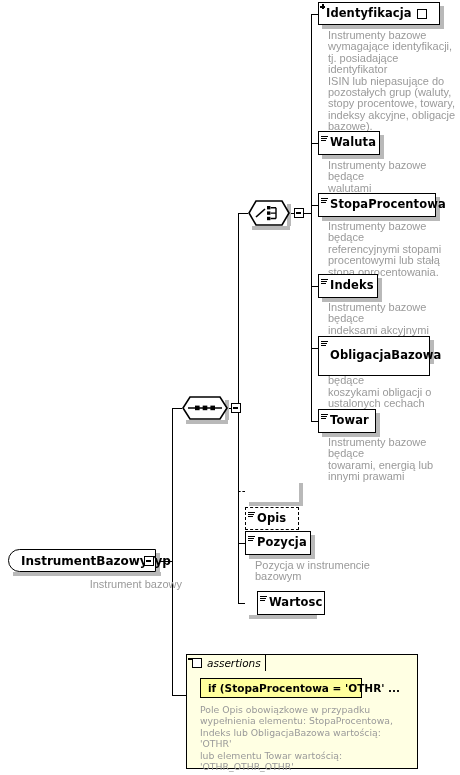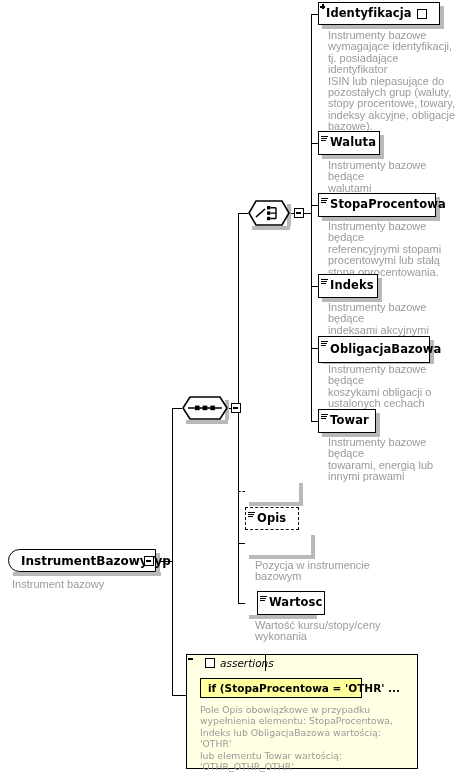--- a/index.html
+++ b/index.html
@@ -85,21 +85,21 @@
 
   
   .assert-panel{
     position:absolute;box-sizing:border-box;
     border:1.2px solid #000;background:#ffffe3;z-index:3;
   }
   .assert-tab{
     position:absolute;box-sizing:border-box;
     border:1.2px solid #000;border-bottom:none;background:#ffffe3;
     display:flex;align-items:center;gap:5px;
-    padding-left:18px;z-index:4;
+    padding-left:5px;z-index:4;
   }
   .assert-tab .ttl{
     font-style:italic;font-size:10.5px;color:#000;
     font-family:"DejaVu Sans","Liberation Sans",sans-serif;
   }
   .assert-box{
     position:absolute;box-sizing:border-box;
     border:1.4px solid #000;background:#ffff9c;
     display:flex;align-items:center;z-index:4;
     font-weight:bold;font-size:10.5px;color:#000;white-space:nowrap;
@@ -164,21 +164,21 @@
         <i></i>
         <i></i>
       </span>
       <span class="lbl">Indeks</span>
     </div>
     <div class="shadow" style="left: 322px; top: 298px; width: 60px; height: 4px;"></div>
     <div class="shadow" style="left: 378px; top: 278px; width: 4px; height: 24px;"></div>
     <div class="ln lnh" style="left: 311px; top: 286px; width: 7px;"></div>
     <div class="doc" style="left: 328px; top: 302px; width: 128px;">Instrumenty bazowe będące
 indeksami akcyjnymi</div>
-    <div class="node" style="left: 318px; top: 336px; width: 112px; height: 27px;">
+    <div class="node" style="left: 318px; top: 336px; width: 112px; height: 40px;">
       <span class="tbar">
         <i></i>
         <i></i>
         <i></i>
       </span>
       <span class="lbl">ObligacjaBazowa</span>
     </div>
     <div class="shadow" style="left: 322px; top: 360px; width: 112px; height: 4px;"></div>
     <div class="shadow" style="left: 430px; top: 340px; width: 4px; height: 24px;"></div>
     <div class="ln lnh" style="left: 311px; top: 348px; width: 7px;"></div>
@@ -220,59 +220,65 @@
       <span class="tbar">
         <i></i>
         <i></i>
         <i></i>
       </span>
       <span class="lbl">Opis</span>
     </div>
     <div class="shadow" style="left: 249px; top: 502px; width: 54px; height: 4px;"></div>
     <div class="shadow" style="left: 299px; top: 483px; width: 4px; height: 23px;"></div>
     <div class="dash-h" style="left: 238px; top: 491px; width: 7px;"></div>
+    <div class="node" style="left: 245px; top: 531px; width: 66px; height: 24px;">
+      <span class="tbar">
+        <i></i>
+        <i></i>
+        <i></i>
+      </span>
+      <span class="lbl">Pozycja</span>
+    </div>
     <div class="shadow" style="left: 249px; top: 555px; width: 66px; height: 4px;"></div>
     <div class="shadow" style="left: 311px; top: 535px; width: 4px; height: 24px;"></div>
     <div class="ln lnh" style="left: 238px; top: 543px; width: 7px;"></div>
     <div class="doc" style="left: 255px; top: 560px; width: 140px;">Pozycja w instrumencie
 bazowym</div>
     <div class="node" style="left: 245px; top: 591px; width: 68px; height: 24px; margin-left: 12px;">
       <span class="tbar">
         <i></i>
         <i></i>
         <i></i>
       </span>
       <span class="lbl">Wartosc</span>
     </div>
     <div class="shadow" style="left: 249px; top: 615px; width: 68px; height: 4px;"></div>
     <div class="shadow" style="left: 313px; top: 595px; width: 4px; height: 24px;"></div>
     <div class="ln lnh" style="left: 238px; top: 603px; width: 7px;"></div>
-    <div class="doc" style="left: 255px; top: 620px; width: 140px;">Wartość kursu/stopy/ceny
-wykonania</div>
     <div class="ln lnv" style="left: 238px; top: 213px; height: 390px;"></div>
     <div class="shadow" style="left: 186px; top: 420px; width: 42px; height: 4px;"></div>
     <div class="shadow" style="left: 225px; top: 400px; width: 4px; height: 20px;"></div>
     <div class="comp" style="left: 182px; top: 396px;">
       <svg width="46" height="24" viewBox="0 0 46 24">
         <polygon points="8,1 38,1 45,12 38,23 8,23 1,12" fill="#fff" stroke="#000" stroke-width="1.6"></polygon>
         <path d="M6,12 L40,12" stroke="#000" stroke-width="1.5"></path>
         <rect x="13" y="9.6" width="4.6" height="4.6" fill="#000"></rect>
         <rect x="20.7" y="9.6" width="4.6" height="4.6" fill="#000"></rect>
         <rect x="28.4" y="9.6" width="4.6" height="4.6" fill="#000"></rect>
       </svg>
     </div>
     <div class="ln lnh" style="left: 226px; top: 408px; width: 5px;"></div>
     <div class="ctl" style="left: 231px; top: 403px;"></div>
     <div class="ln lnh" style="left: 241px; top: 408px;"></div>
     <div class="shadow" style="left: 13px; top: 572px; width: 148px; height: 4px;"></div>
     <div class="shadow" style="left: 156px; top: 553px; width: 4px; height: 23px;"></div>
     <div class="rootnode" style="left: 8px; top: 549px; width: 148px; height: 23px;">
       <span class="lbl">InstrumentBazowyTyp</span>
     </div>
-    <div class="doc" style="left: 12px; top: 579px; width: 170px;">Instrument bazowy</div>
+    <div class="doc" style="left: 12px; top: 579px; width: 170px; text-align: right;">Instrument bazowy</div>
     <div class="ctl" style="left: 144px; top: 556px;"></div>
     <div class="ln lnh" style="left: 155px; top: 561px; width: 17px;"></div>
     <div class="ln lnv" style="left: 172px; top: 408px; height: 287px;"></div>
     <div class="ln lnh" style="left: 172px; top: 408px; width: 10px;"></div>
     <div class="ln lnh" style="left: 172px; top: 695px; width: 14px;"></div>
     <div class="assert-panel" style="left: 186px; top: 654px; width: 232px; height: 115px;"></div>
     <div class="assert-tab" style="left: 186px; top: 654px; width: 80px; height: 17px;">
       <span class="ctl" style="position: static; flex: 0 0 10px;"></span>
       <span class="ttl">assertions</span>
     </div>

